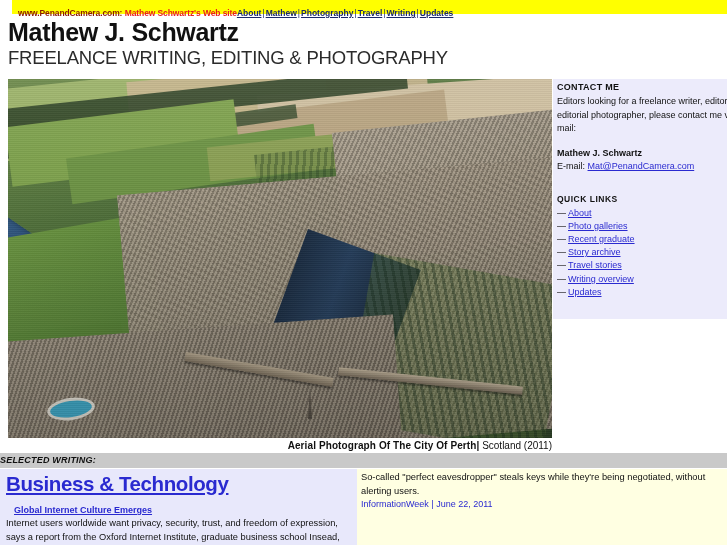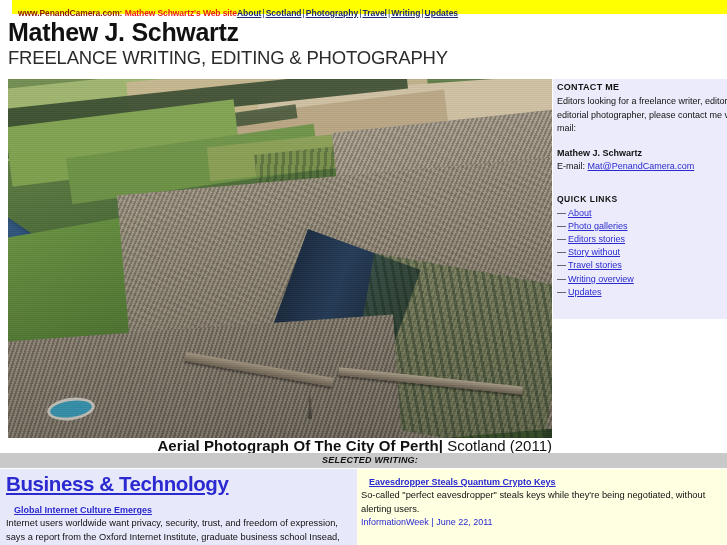--- a/index.html
+++ b/index.html
@@ -147,21 +147,21 @@
     background:linear-gradient(180deg,rgba(255,255,255,.06) 0%,rgba(0,0,0,0) 25%,rgba(0,0,0,.18) 100%);
   }
   .ph-grain{
     position:absolute;inset:0;opacity:.16;
     background:repeating-linear-gradient(0deg, rgba(0,0,0,.28) 0 1px, rgba(255,255,255,.18) 1px 2px);
   }
 
   
   .caption{
     position:absolute;left:8px;top:440px;width:544px;text-align:right;
-    font-size:15px;line-height:11px;color:#111;white-space:nowrap;
+    font-size:10px;line-height:11px;color:#111;white-space:nowrap;
   }
   .caption b{font-weight:bold;letter-spacing:.1px;}
   .caption span{font-weight:normal;}
 
   
   .sidebar{
     position:absolute;left:553px;top:79px;width:204px;height:240px;
     background:#ecebfb;box-sizing:border-box;
     padding:2px 4px 0 4px;
   }
@@ -180,21 +180,21 @@
   .ql{font-size:9px;line-height:13.2px;color:#111;white-space:nowrap;}
   .ql .dash{color:#111;padding-right:2px;}
   .ql a{color:#2a2ad0;text-decoration:underline;}
 
   
   .sw-bar{
     position:absolute;left:0;top:453px;width:727px;height:15px;
     background:#c9c9c9;
   }
   .sw-label{
-    position:absolute;left:0;top:455px;width:418px;text-align:right;
+    position:absolute;left:0;top:455px;width:418px;text-align:left;
     font-size:9px;font-weight:bold;font-style:italic;color:#111;
     letter-spacing:.2px;line-height:11px;
   }
 
   
   .cols{position:absolute;left:0;top:469px;width:718px;height:76px;}
   .col{position:absolute;top:0;height:76px;box-sizing:border-box;overflow:hidden;}
   .col-left{left:0;width:357px;background:#e8e8fb;padding:2px 6px 0 6px;}
   .col-right{left:357px;width:370px;background:#ffffe2;padding:2px 6px 0 4px;}
   .col-title{
@@ -214,21 +214,21 @@
 <body>
 
 <div class="page">
 
   <div class="topbar">
     <div class="topbar-left">
       <span class="tb-domain">www.PenandCamera.com:</span>
       <span class="tb-site">Mathew Schwartz's Web site</span>
     </div>
     <div class="topbar-nav">
-      <a>About</a><span class="sep">|</span><a>Scotland</a><span class="sep">|</span><a>Photography</a><span class="sep">|</span><a>Travel</a><span class="sep">|</span><a>Writing</a><span class="sep">|</span><a>Updates</a>
+      <a>About</a><span class="sep">|</span><a>Mathew</a><span class="sep">|</span><a>Photography</a><span class="sep">|</span><a>Travel</a><span class="sep">|</span><a>Writing</a><span class="sep">|</span><a>Updates</a>
     </div>
   </div>
 
   <div class="masthead">
     <h1 class="mast-name">Mathew J. Schwartz</h1>
     <h2 class="mast-tag">FREELANCE WRITING, EDITING &amp; PHOTOGRAPHY</h2>
   </div>
 
   <div class="photo-wrap">
     <div class="photo">
@@ -271,43 +271,42 @@
     <p class="sb-name">Mathew J. Schwartz</p>
     <p class="sb-email">
       <span>E-mail:</span>
       <a>Mat@PenandCamera.com</a>
     </p>
 
     <div class="sb-quick">QUICK LINKS</div>
 
     <div class="ql"><span class="dash">—</span><a>About</a></div>
     <div class="ql"><span class="dash">—</span><a>Photo galleries </a></div>
-    <div class="ql"><span class="dash">—</span><a>Editors stories</a></div>
-    <div class="ql"><span class="dash">—</span><a>Story without</a></div>
+    <div class="ql"><span class="dash">—</span><a>Recent graduate</a></div>
+    <div class="ql"><span class="dash">—</span><a>Story archive</a></div>
     <div class="ql"><span class="dash">—</span><a>Travel stories</a></div>
     <div class="ql"><span class="dash">—</span><a>Writing overview</a></div>
     <div class="ql"><span class="dash">—</span><a>Updates </a></div>
   </div>
 
   <div class="sw-bar"></div>
   <div class="sw-label">SELECTED WRITING:</div>
 
   <div class="cols">
 
     <div class="col col-left">
       <a class="col-title">Business &amp; Technology</a>
       <div>
         <a class="story-head">Global Internet Culture Emerges</a>
         <p class="story-body">Internet users worldwide want privacy, security, trust, and freedom of expression, says a report from the Oxford Internet Institute, graduate business school Insead, and</p>
       </div>
     </div>
 
     <div class="col col-right">
       <div>
-        <a class="story-head">Eavesdropper Steals Quantum Crypto Keys </a>
         <p class="story-body">So-called "perfect eavesdropper" steals keys while they're being negotiated, without alerting users.</p>
         <p class="story-meta">InformationWeek | June 22, 2011</p>
       </div>
     </div>
 
   </div>
 
 </div>
 
 </body></html>

